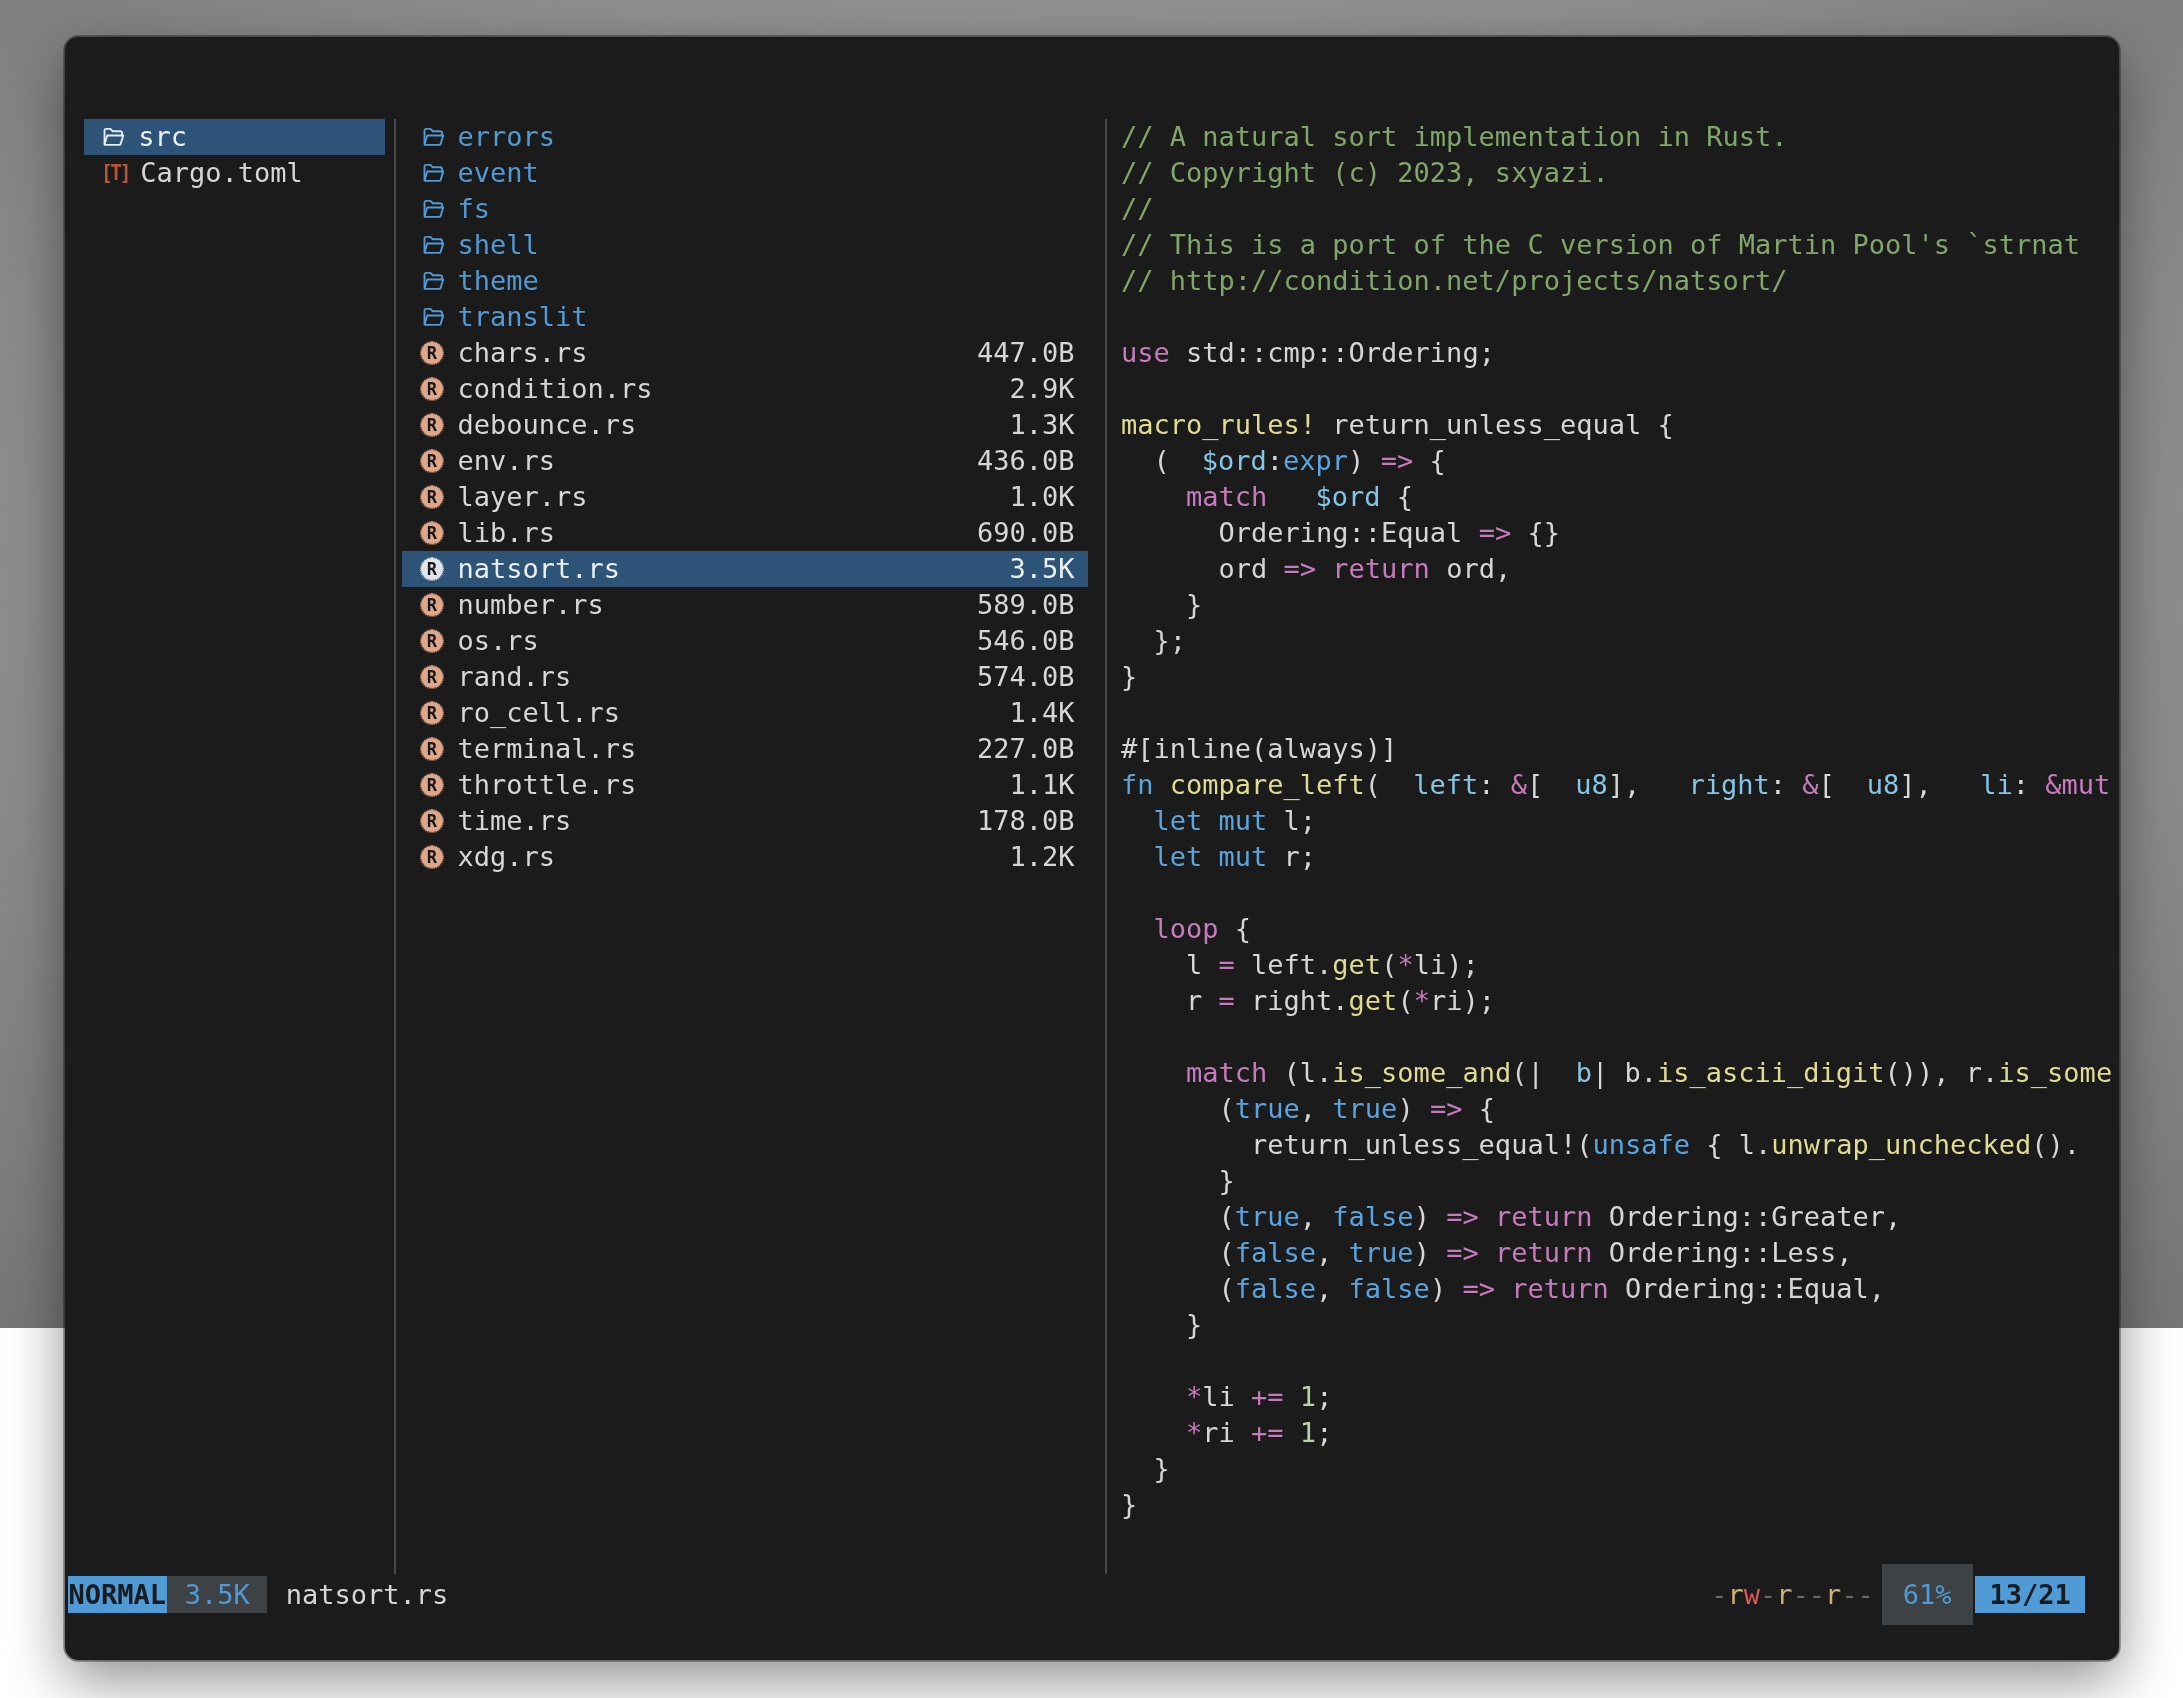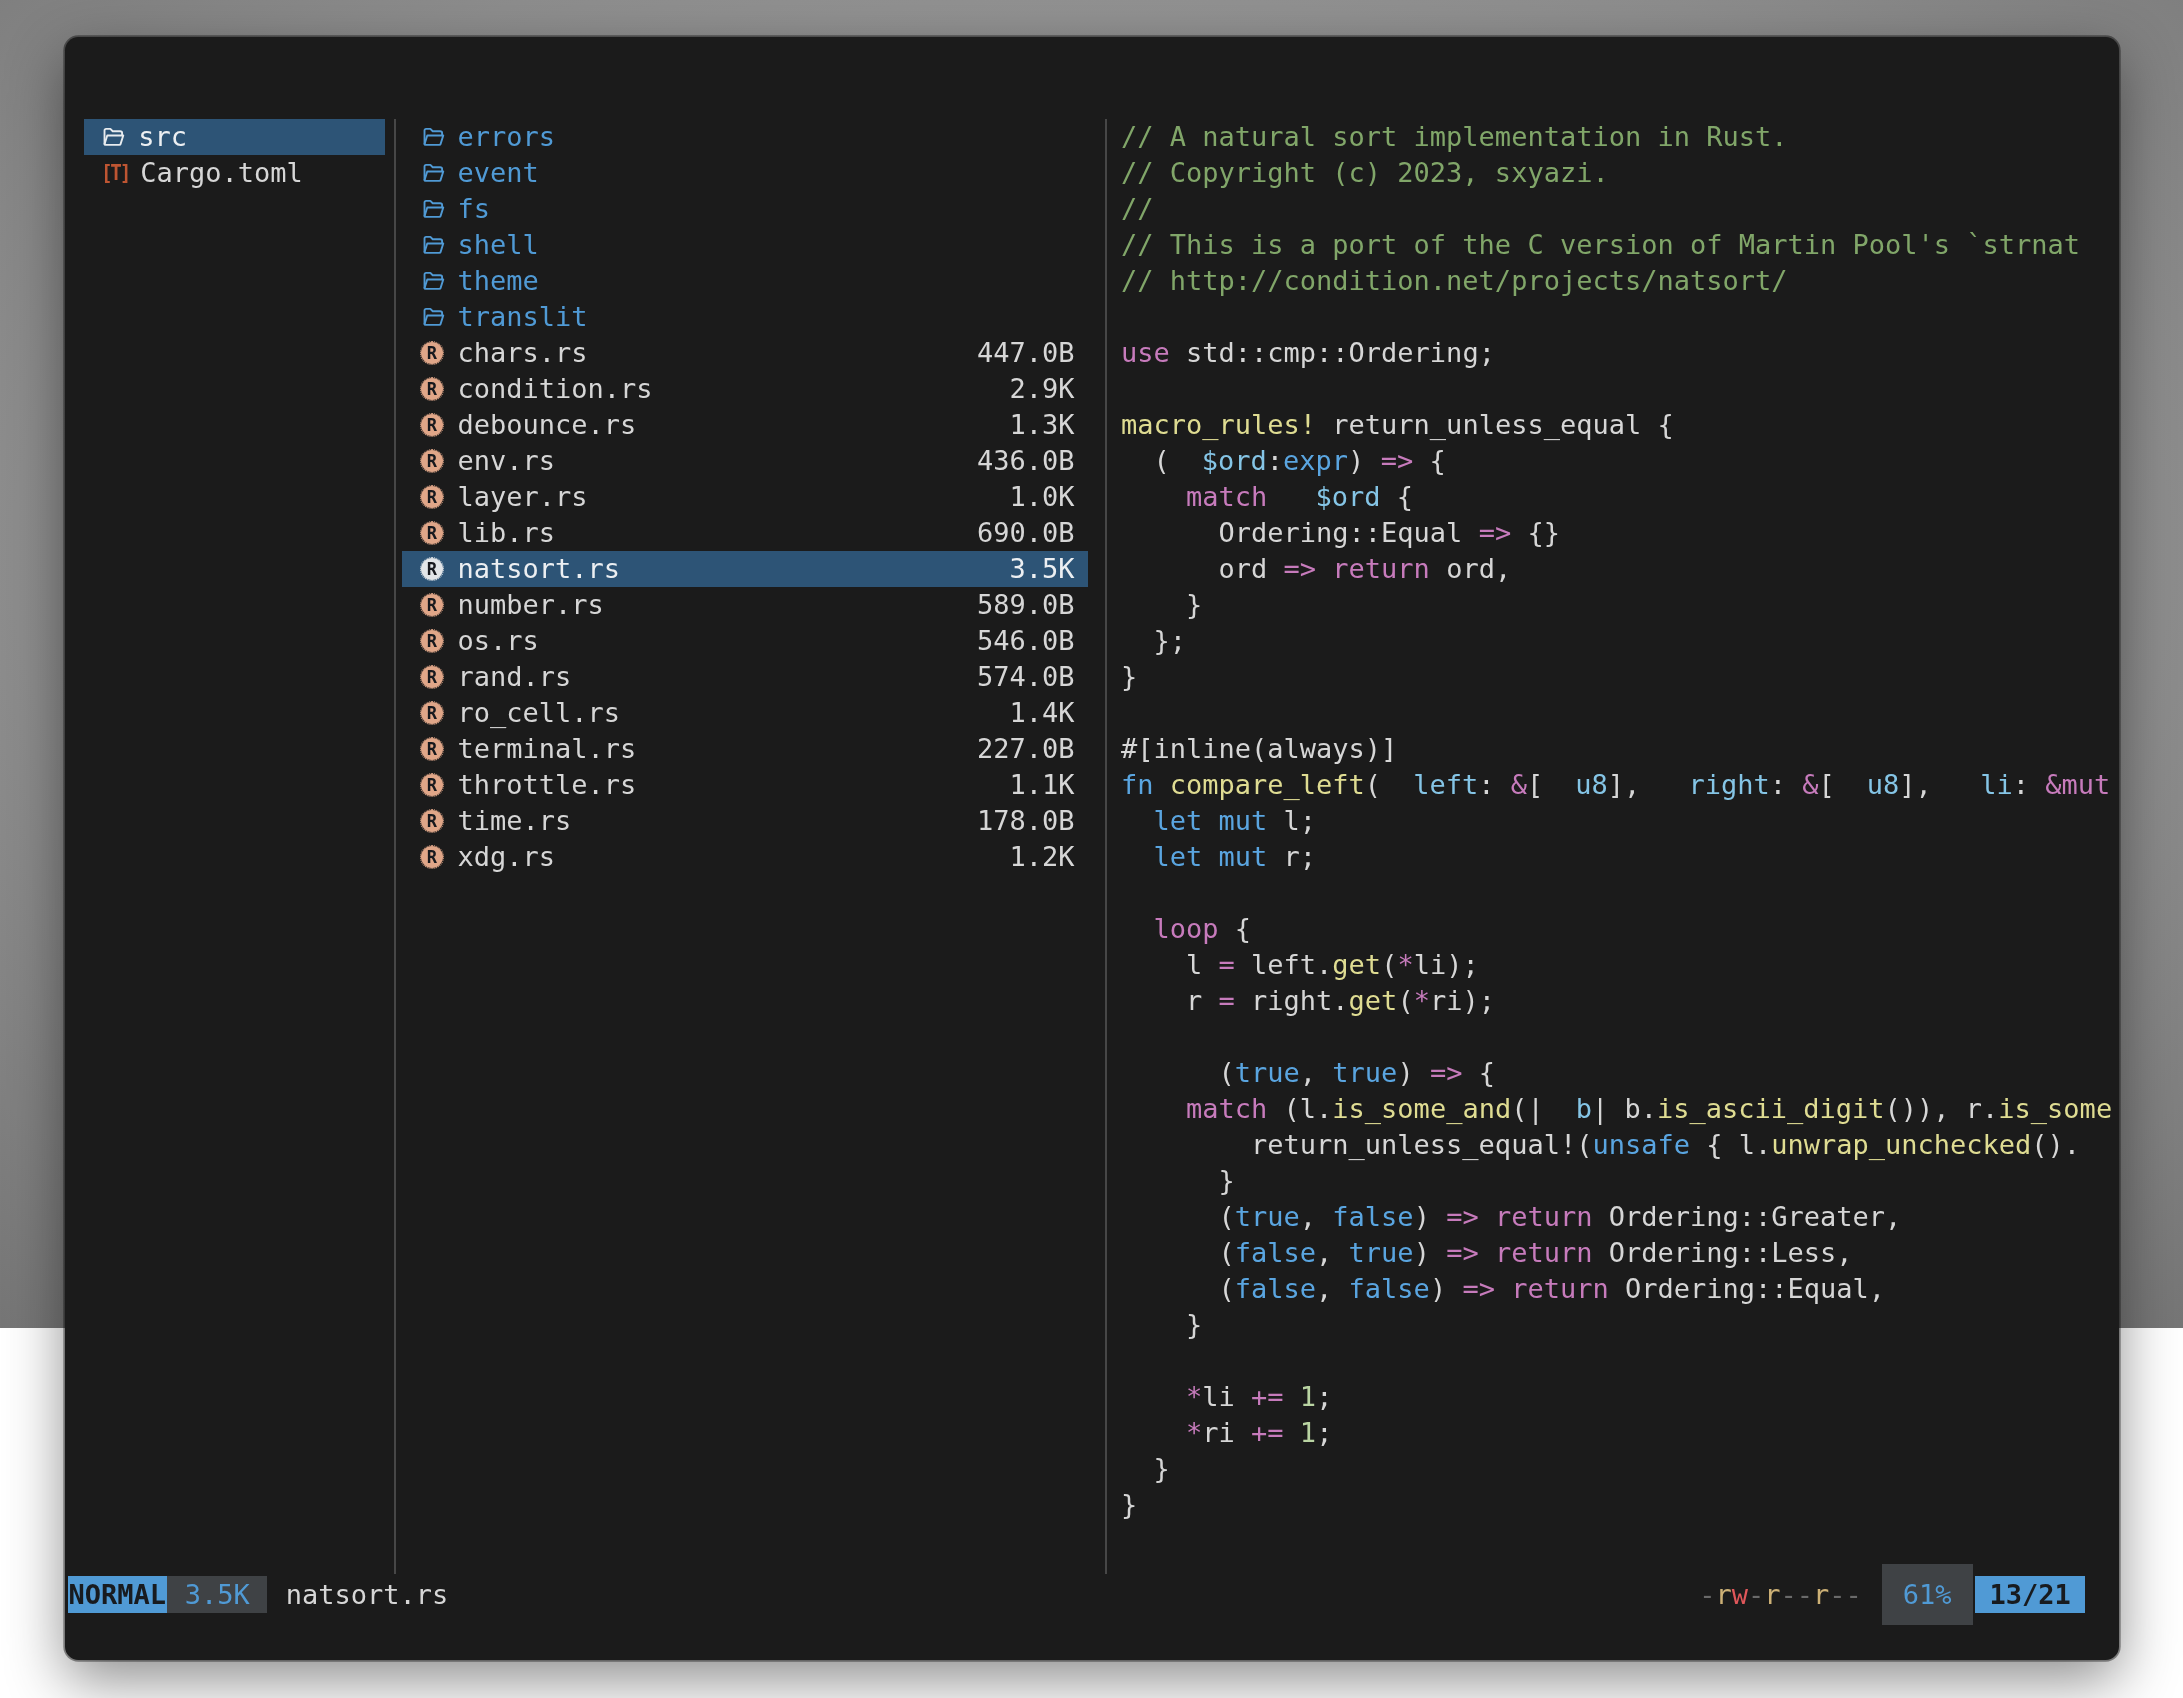--- a/index.html
+++ b/index.html
@@ -69,21 +69,21 @@
     display:flex;align-items:center;line-height:37px;white-space:pre;
   }
   .badge{display:inline-block;height:37px;}
   .badge-mode{background:var(--accent);color:#181b1f;font-weight:bold;padding:0 1px;}
   .badge-size{background:var(--badge-gray);color:var(--accent);padding:0 17.6px;}
   .status-filename{color:var(--text);margin-left:18.5px;}
   .perms{margin-left:auto;}
   .perm-dash{color:var(--perm-dash);}
   .perm-r{color:var(--perm-read);}
   .perm-w{color:var(--perm-write);}
-  .badge-percent{background:var(--badge-gray);color:var(--accent);padding:12px 21px;margin-left:20px;}
+  .badge-percent{background:var(--badge-gray);color:var(--accent);padding:12px 21px;margin-left:8px;}
   .badge-position{background:var(--accent);color:#181b1f;font-weight:bold;padding:0 14.3px;margin-left:2.5px;}
 </style>
 </head>
 <body>
 
 <div class="screen">
   <div class="window">
 
     <div class="pane pane-parent" id="parent-pane">
         <div class="row folder-row selected"><span class="icon"><span class="folder-icon"><svg viewBox="0 0 32 32" width="25" height="25" fill="none" stroke="currentColor" stroke-width="2.4" stroke-linejoin="round" stroke-linecap="round">
@@ -157,22 +157,22 @@
         <div class="code-line">&nbsp;</div>
         <div class="code-line"><span class="tk-w">#[inline(always)]</span></div>
         <div class="code-line"><span class="tk-b">fn</span><span class="tk-w"> </span><span class="tk-y">compare_left</span><span class="tk-w">(</span><span class="tk-t">left</span><span class="tk-w">: </span><span class="tk-p">&amp;</span><span class="tk-w">[</span><span class="tk-t">u8</span><span class="tk-w">], </span><span class="tk-t">right</span><span class="tk-w">: </span><span class="tk-p">&amp;</span><span class="tk-w">[</span><span class="tk-t">u8</span><span class="tk-w">], </span><span class="tk-t">li</span><span class="tk-w">: </span><span class="tk-p">&amp;mut</span><span class="tk-w"> </span><span class="tk-t">usize</span><span class="tk-w">,</span></div>
         <div class="code-line"><span class="tk-w">  </span><span class="tk-b">let</span><span class="tk-w"> </span><span class="tk-b">mut</span><span class="tk-w"> l;</span></div>
         <div class="code-line"><span class="tk-w">  </span><span class="tk-b">let</span><span class="tk-w"> </span><span class="tk-b">mut</span><span class="tk-w"> r;</span></div>
         <div class="code-line">&nbsp;</div>
         <div class="code-line"><span class="tk-w">  </span><span class="tk-p">loop</span><span class="tk-w"> {</span></div>
         <div class="code-line"><span class="tk-w">    l </span><span class="tk-p">=</span><span class="tk-w"> left.</span><span class="tk-y">get</span><span class="tk-w">(</span><span class="tk-p">*</span><span class="tk-w">li);</span></div>
         <div class="code-line"><span class="tk-w">    r </span><span class="tk-p">=</span><span class="tk-w"> right.</span><span class="tk-y">get</span><span class="tk-w">(</span><span class="tk-p">*</span><span class="tk-w">ri);</span></div>
         <div class="code-line">&nbsp;</div>
+        <div class="code-line"><span class="tk-w">    </span><span class="tk-p">match</span><span class="tk-w"> (l.</span><span class="tk-y">is_some_and</span><span class="tk-w">(|</span><span class="tk-t">b</span><span class="tk-w">| b.</span><span class="tk-y">is_ascii_digit</span><span class="tk-w">()), r.</span><span class="tk-y">is_some</span></div>
         <div class="code-line"><span class="tk-w">      (</span><span class="tk-b">true</span><span class="tk-w">, </span><span class="tk-b">true</span><span class="tk-w">) </span><span class="tk-p">=&gt;</span><span class="tk-w"> {</span></div>
-        <div class="code-line"><span class="tk-w">    </span><span class="tk-p">match</span><span class="tk-w"> (l.</span><span class="tk-y">is_some_and</span><span class="tk-w">(|</span><span class="tk-t">b</span><span class="tk-w">| b.</span><span class="tk-y">is_ascii_digit</span><span class="tk-w">()), r.</span><span class="tk-y">is_some</span></div>
         <div class="code-line"><span class="tk-w">        return_unless_equal!(</span><span class="tk-b">unsafe</span><span class="tk-w"> { l.</span><span class="tk-y">unwrap_unchecked</span><span class="tk-w">().</span></div>
         <div class="code-line"><span class="tk-w">      }</span></div>
         <div class="code-line"><span class="tk-w">      (</span><span class="tk-b">true</span><span class="tk-w">, </span><span class="tk-b">false</span><span class="tk-w">) </span><span class="tk-p">=&gt;</span><span class="tk-w"> </span><span class="tk-p">return</span><span class="tk-w"> Ordering::Greater,</span></div>
         <div class="code-line"><span class="tk-w">      (</span><span class="tk-b">false</span><span class="tk-w">, </span><span class="tk-b">true</span><span class="tk-w">) </span><span class="tk-p">=&gt;</span><span class="tk-w"> </span><span class="tk-p">return</span><span class="tk-w"> Ordering::Less,</span></div>
         <div class="code-line"><span class="tk-w">      (</span><span class="tk-b">false</span><span class="tk-w">, </span><span class="tk-b">false</span><span class="tk-w">) </span><span class="tk-p">=&gt;</span><span class="tk-w"> </span><span class="tk-p">return</span><span class="tk-w"> Ordering::Equal,</span></div>
         <div class="code-line"><span class="tk-w">    }</span></div>
         <div class="code-line">&nbsp;</div>
         <div class="code-line"><span class="tk-w">    </span><span class="tk-p">*</span><span class="tk-w">li </span><span class="tk-p">+=</span><span class="tk-w"> </span><span class="tk-n">1</span><span class="tk-w">;</span></div>
         <div class="code-line"><span class="tk-w">    </span><span class="tk-p">*</span><span class="tk-w">ri </span><span class="tk-p">+=</span><span class="tk-w"> </span><span class="tk-n">1</span><span class="tk-w">;</span></div>
         <div class="code-line"><span class="tk-w">  }</span></div>

